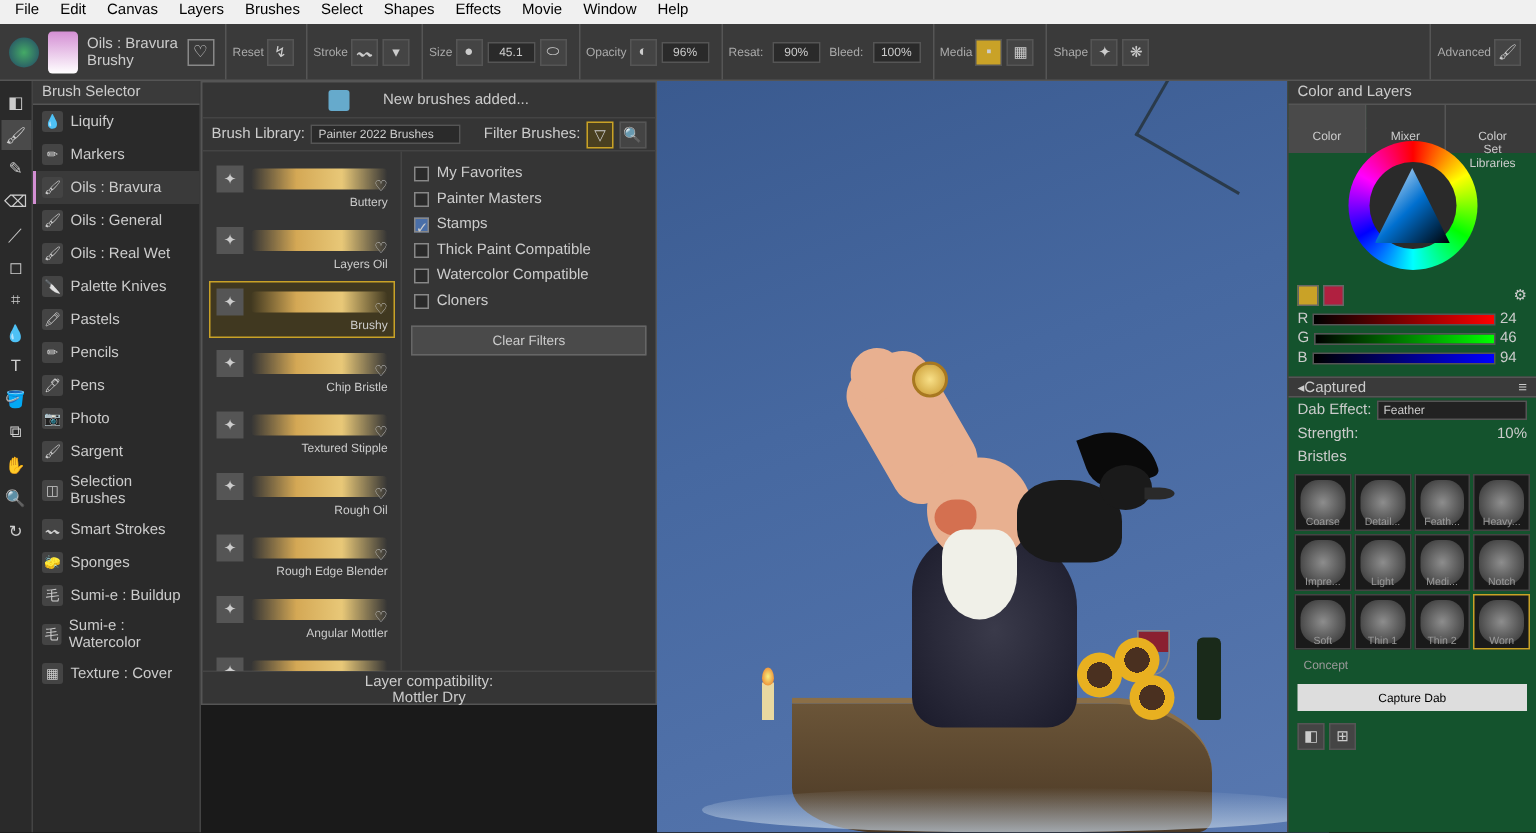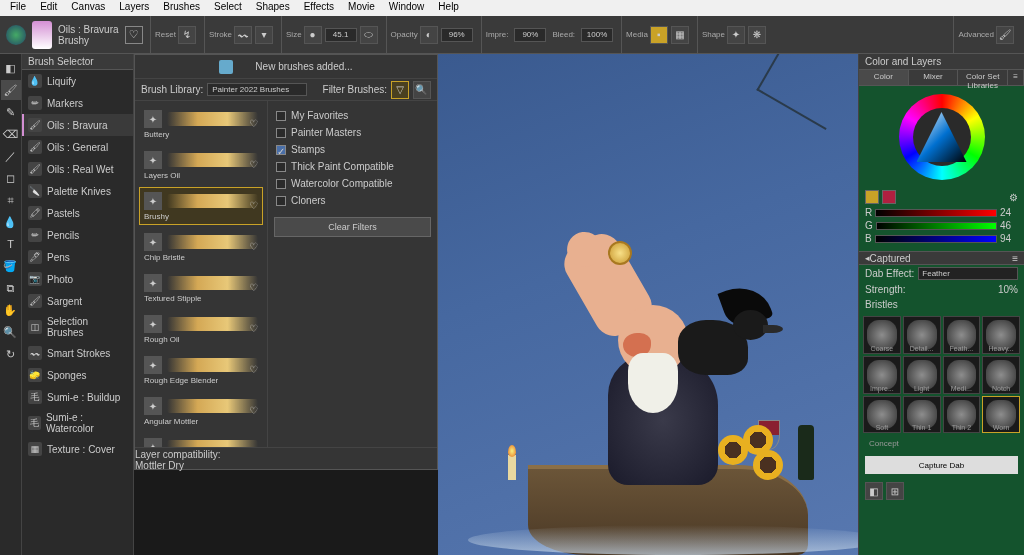--- a/index.html
+++ b/index.html
@@ -32,28 +32,28 @@
 .bplib{height:22px;display:flex;align-items:center;padding:0 6px;gap:4px;font-size:9px;border-bottom:1px solid #444}
 .libsel{background:#2a2a2a;border:1px solid #555;padding:1px 4px;width:100px;font-size:8px}
 .filterbtn{width:18px;height:18px;border:1px solid #c9a227;background:#4a4020;display:flex;align-items:center;justify-content:center}
 .bpbody{display:flex;height:346px}
 .variants{width:134px;overflow-y:auto;border-right:1px solid #444;padding:4px}
 .variant{height:38px;margin-bottom:3px;position:relative;cursor:pointer;padding:4px;border:1px solid transparent}
 .variant.sel{border:1px solid #c9a227;background:#403820}
 .vtop{display:flex;align-items:center;gap:5px}
 .vicon{width:18px;height:18px;background:#555;display:flex;align-items:center;justify-content:center}
 .vstroke{flex:1;height:14px;background:linear-gradient(90deg,transparent,#d4a855,#e8c878,transparent);border-radius:3px}
-.vname{font-size:8px;text-align:left;margin-top:2px}
+.vname{font-size:8px;text-align:right;margin-top:2px}
 .vheart{position:absolute;right:4px;top:12px;font-size:10px}
 .filters{width:170px;padding:6px}
 .filterrow{display:flex;align-items:center;gap:5px;padding:3px 2px;font-size:9px}
 .cbox{width:10px;height:10px;border:1px solid #888;background:#2a2a2a}
 .cbox.chk{background:#4a6fa8}
 .clearbtn{background:#4a4a4a;border:1px solid #666;height:20px;margin-top:8px;display:flex;align-items:center;justify-content:center;font-size:9px;cursor:pointer}
-.lcomp{height:24px;display:flex;flex-direction:column;justify-content:center;font-size:8px;border-top:1px solid #444}
+.lcomp{height:24px;display:flex;flex-direction:column;align-items:center;justify-content:center;font-size:8px;border-top:1px solid #444}
 .canvas{position:absolute;left:438px;top:54px;width:448px;height:501px;background:linear-gradient(160deg,#3a5a8f 0%,#4668a0 40%,#5878b0 100%);overflow:hidden}
 .boat{position:absolute;bottom:0;left:30px;width:400px;height:180px}
 .hull{position:absolute;bottom:0;left:60px;width:280px;height:90px;background:linear-gradient(#6b5538,#4a3825);border-radius:0 70px 10px 60px/0 50px 10px 30px;border-top:4px solid #8b6f47}
 .wave{position:absolute;bottom:0;left:0;width:420px;height:30px;background:linear-gradient(transparent,#c8d8e8);opacity:.7;border-radius:50%}
 .man{position:absolute;bottom:70px;left:140px;width:170px;height:220px}
 .body{position:absolute;bottom:0;left:30px;width:110px;height:130px;background:radial-gradient(#3a3a4a,#1a1a2a);border-radius:40px 50px 20px 20px}
 .head{position:absolute;bottom:110px;left:40px;width:70px;height:70px;background:#e8b090;border-radius:50%}
 .nose{position:absolute;left:5px;top:28px;width:28px;height:24px;background:#d47050;border-radius:50% 40% 50% 50%}
 .beard{position:absolute;left:10px;top:48px;width:50px;height:60px;background:#f0f0e8;border-radius:30% 30% 50% 50%}
 .arm{position:absolute;bottom:150px;left:0;width:60px;height:100px;background:#e8b090;border-radius:20px;transform:rotate(-30deg)}
@@ -67,21 +67,21 @@
 .bottle{position:absolute;bottom:75px;left:330px;width:16px;height:55px;background:#1a2a1a;border-radius:4px 4px 2px 2px}
 .glass{position:absolute;bottom:105px;left:290px;width:22px;height:30px;background:linear-gradient(#8a2030 50%,transparent 50%);border:1px solid #888;border-radius:0 0 50% 50%}
 .flowers{position:absolute;bottom:70px;left:250px;width:70px;height:60px}
 .sunf{width:30px;height:30px;background:radial-gradient(#4a3020 40%,#e8b020 40%);border-radius:50%;position:absolute}
 .candle{position:absolute;bottom:75px;left:40px;width:8px;height:25px;background:#e8d8a0}
 .flame{position:absolute;top:-10px;width:8px;height:12px;background:radial-gradient(#f8f080,#e87020);border-radius:50% 50% 50% 50%/60% 60% 40% 40%}
 .branch{position:absolute;top:0;right:40px;width:80px;height:60px;border-left:2px solid #2a3a4a;border-bottom:2px solid #2a3a4a;transform:rotate(30deg)}
 .rpanel{position:absolute;right:0;top:54px;width:166px;height:501px;background:#14532d;border-left:1px solid #444}
 .rhead{background:#3a3a3a;height:16px;padding:2px 6px;font-size:9px;border-bottom:1px solid #555;display:flex;align-items:center}
 .rtabs{display:flex;height:16px;border-bottom:1px solid #555}
-.rtab{flex:1;text-align:center;font-size:8px;padding:2px;background:#3a3a3a;border-right:1px solid #555;cursor:pointer}
+.rtab{flex:1;text-align:center;font-size:8px;padding:16px;background:#3a3a3a;border-right:1px solid #555;cursor:pointer}
 .rtab.sel{background:#4a4a4a}
 .wheel{width:86px;height:86px;margin:8px auto;border-radius:50%;background:conic-gradient(red,#ff0,#0f0,#0ff,#00f,#f0f,red);position:relative}
 .wheelin{position:absolute;inset:14px;background:#2a2a2a;border-radius:50%}
 .tri{position:absolute;inset:18px;background:linear-gradient(135deg,#fff,#0070d0,#000);clip-path:polygon(50% 0,100% 100%,0 100%)}
 .rgbrow{display:flex;align-items:center;gap:3px;padding:1px 6px;font-size:8px}
 .rgbbar{flex:1;height:8px;background:linear-gradient(90deg,#000,#f00);border:1px solid #555}
 .rgbval{width:18px;}
 .caphead{background:#3a3a3a;height:14px;padding:1px 6px;font-size:8px;display:flex;align-items:center;margin-top:6px;border-top:1px solid #555;border-bottom:1px solid #555}
 .dabrow{display:flex;align-items:center;padding:2px 6px;font-size:8px;gap:4px}
 .dabsel{flex:1;background:#222;border:1px solid #555;padding:1px 3px;font-size:8px}
@@ -146,21 +146,21 @@
     </div>
   <div class="section">
       <span class="seclabel">Opacity</span>
       <div class="secrow">
         <div class="tbicon">◐</div>
         <div class="numbox">96%</div>
       </div>
     </div>
   <div class="section">
       <div class="secrow" style="gap:6px">
-        <span class="seclabel">Impre:</span>
+        <span class="seclabel">Resat:</span>
         <div class="numbox">90%</div>
         <span class="seclabel">Bleed:</span>
         <div class="numbox">100%</div>
       </div>
     </div>
   <div class="section">
       <span class="seclabel">Media</span>
       <div class="secrow">
         <div class="tbicon" style="background:#c9a227">▪</div>
         <div class="tbicon">▦</div>

